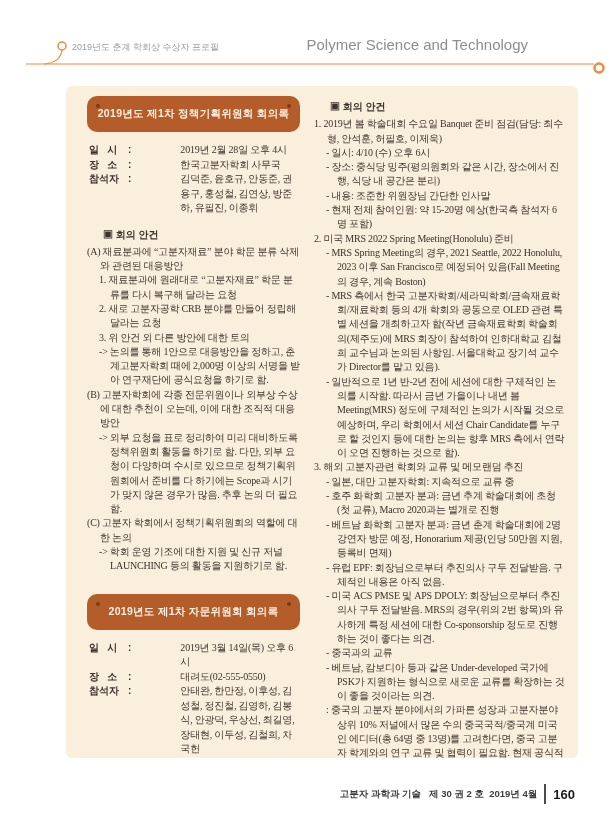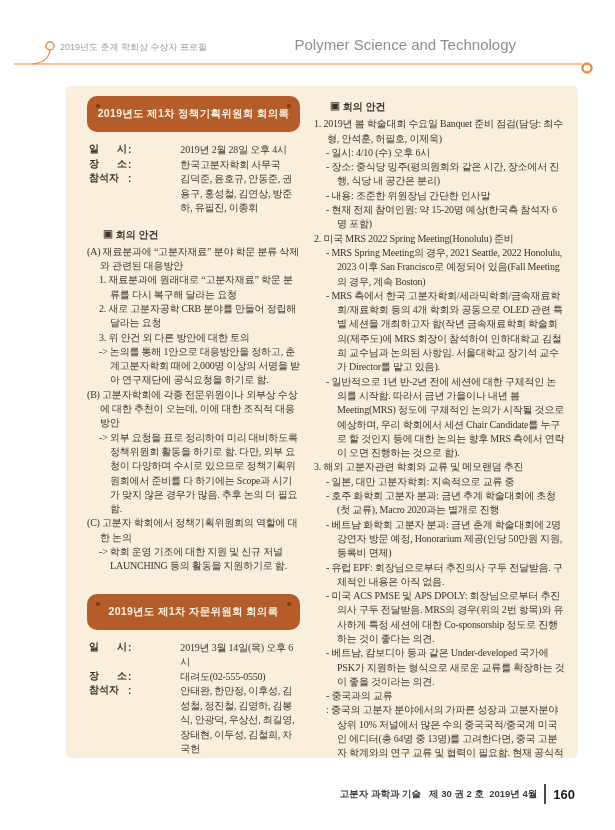--- a/index.html
+++ b/index.html
@@ -1,20 +1,20 @@
 <!DOCTYPE html>
 <html><head>
 <meta charset="utf-8">
 <style>
   html,body{margin:0;padding:0;background:#ffffff;}
   .page{position:relative;width:615px;height:830px;background:#ffffff;overflow:hidden;
         font-family:"Liberation Sans",sans-serif;color:#3b342c;}
 
   
-  .header{position:absolute;top:0;left:4px;width:549px;height:80px;padding-left:19px;}
+  .header{position:absolute;top:0;left:16px;width:549px;height:80px;padding-left:19px;}
   .header svg{position:absolute;top:0;left:0;}
   .header-left-label{position:absolute;left:56px;top:41px;font-size:9px;color:#9a9a9a;letter-spacing:0;}
   .header-right-label{position:absolute;right:56px;top:36px;font-size:15px;color:#8e8e8e;font-weight:400;}
 
   
   .panel{position:absolute;left:66px;top:86px;width:512px;height:672px;box-sizing:border-box;
          background:#faeedc;border-radius:6px;padding:10px 13px 0 21px;overflow:hidden;}
   .cols{display:flex;gap:14px;}
   .col-left{width:213px;flex:none;}
   .col-right{flex:1;min-width:0;margin-top:2px;}
@@ -24,21 +24,21 @@
   .sec-title{position:relative;background:#b45c2a;color:#fbf1e2;border-radius:10px;height:36px;
              display:flex;align-items:center;justify-content:center;font-weight:700;font-size:10.5px;
              letter-spacing:0.3px;margin-bottom:11px;}
   .dot{position:absolute;top:8px;width:4px;height:4px;border-radius:50%;background:#7e3b13;}
   .dot-l{left:9px;} .dot-r{right:9px;}
   .sec-title-text{padding:0 16px;white-space:nowrap;}
 
   
   .meta{margin:0 0 12px 2px;}
   .meta-row{display:flex;font-size:10px;line-height:14.5px;}
-  .meta-label{flex:none;width:37px;font-weight:700;white-space:pre;color:#3b342c;font-family:Liberation Mono, monospace;}
+  .meta-label{flex:none;width:37px;font-weight:700;white-space:pre;color:#3b342c;}
   .meta-colon{flex:none;font-weight:700;padding:0 4px 0 2px;}
   .meta-value{flex:1;min-width:0;font-family:"Liberation Serif",serif;letter-spacing:-0.2px;margin-left:45px;}
 
   
   .ln{font-family:"Liberation Serif",serif;font-size:10px;line-height:14.3px;
       letter-spacing:-0.2px;color:#3b342c;}
   .ln.h{font-family:"Liberation Sans",sans-serif;font-weight:700;letter-spacing:0;
         margin:2px 16px 3px;}
   .ln.a{padding-left:13px;text-indent:-13px;}
   .ln.b{padding-left:23px;text-indent:-11px;}
@@ -146,22 +146,22 @@
           <div class="ln a">2. 미국 MRS 2022 Spring Meeting(Honolulu) 준비</div>
           <div class="ln b">- MRS Spring Meeting의 경우, 2021 Seattle, 2022 Honolulu, 2023 이후 San Francisco로 예정되어 있음(Fall Meeting의 경우, 계속 Boston)</div>
           <div class="ln b">- MRS 측에서 한국 고분자학회/세라믹학회/금속재료학회/재료학회 등의 4개 학회와 공동으로 OLED 관련 특별 세션을 개최하고자 함(작년 금속재료학회 학술회의(제주도)에 MRS 회장이 참석하여 인하대학교 김철희 교수님과 논의된 사항임. 서울대학교 장기석 교수가 Director를 맡고 있음).</div>
           <div class="ln b">- 일반적으로 1년 반-2년 전에 세션에 대한 구체적인 논의를 시작함. 따라서 금년 가을이나 내년 봄 Meeting(MRS) 정도에 구체적인 논의가 시작될 것으로 예상하며, 우리 학회에서 세션 Chair Candidate를 누구로 할 것인지 등에 대한 논의는 향후 MRS 측에서 연락이 오면 진행하는 것으로 함).</div>
           <div class="ln a">3. 해외 고분자관련 학회와 교류 및 메모랜덤 추진</div>
           <div class="ln b">- 일본, 대만 고분자학회: 지속적으로 교류 중</div>
           <div class="ln b">- 호주 화학회 고분자 분과: 금년 추계 학술대회에 초청(첫 교류), Macro 2020과는 별개로 진행</div>
           <div class="ln b">- 베트남 화학회 고분자 분과: 금년 춘계 학술대회에 2명 강연자 방문 예정, Honorarium 제공(인당 50만원 지원, 등록비 면제)</div>
           <div class="ln b">- 유럽 EPF: 회장님으로부터 추진의사 구두 전달받음. 구체적인 내용은 아직 없음.</div>
           <div class="ln b">- 미국 ACS PMSE 및 APS DPOLY: 회장님으로부터 추진의사 구두 전달받음. MRS의 경우(위의 2번 항목)와 유사하게 특정 세션에 대한 Co-sponsorship 정도로 진행하는 것이 좋다는 의견.</div>
+          <div class="ln b">- 중국과의 교류</div>
           <div class="ln b">- 베트남, 캄보디아 등과 같은 Under-developed 국가에 PSK가 지원하는 형식으로 새로운 교류를 확장하는 것이 좋을 것이라는 의견.</div>
-          <div class="ln b">- 중국과의 교류</div>
           <div class="ln b">: 중국의 고분자 분야에서의 가파른 성장과 고분자분야 상위 10% 저널에서 많은 수의 중국국적/중국계 미국인 에디터(총 64명 중 13명)를 고려한다면, 중국 고분자 학계와의 연구 교류 및 협력이 필요함. 현재 공식적인 교류는 화공학회 고분자분과에서 진행 중인 한중 고분자 심포지엄(중국 Changchun Institute of Applied Chemistry)이 있음. 현재 중국의 고분자 관련 학회는 고분자 물리학회 및 고분자 화학학회가 있음.</div>
         </div>
     </div>
   </div>
 
   <div class="footer">
     <div class="footer-journal">고분자 과학과 기술   제 30 권 2 호  2019년 4월</div>
     <div class="footer-divider"></div>
     <div class="footer-page">160</div>
   </div>

